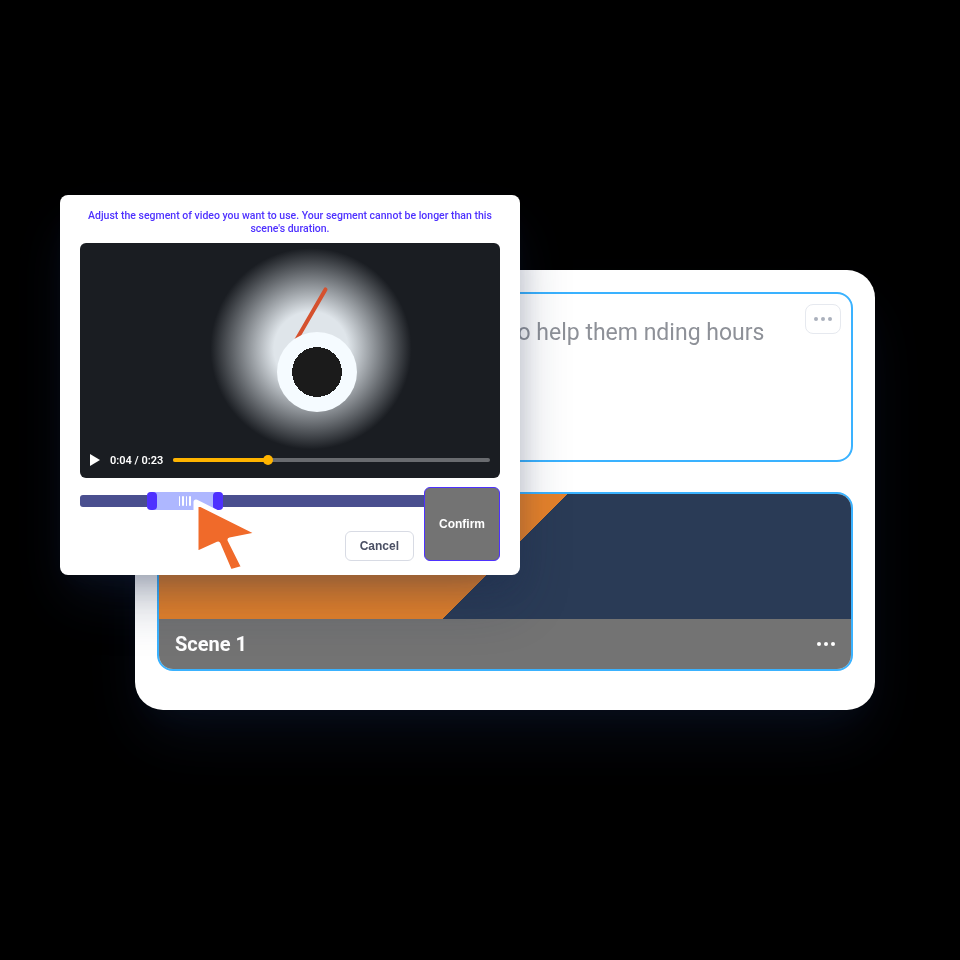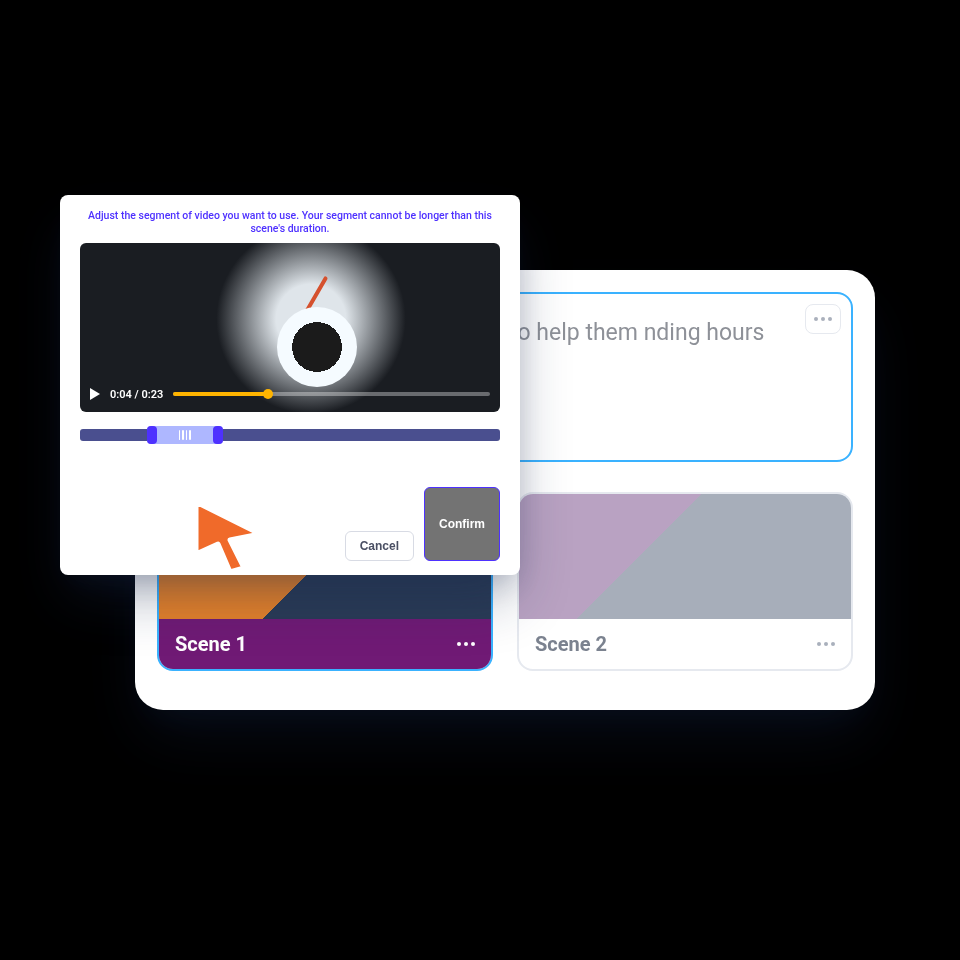--- a/index.html
+++ b/index.html
@@ -22,35 +22,35 @@
   .dots{display:flex;gap:3px}
   .dots i{width:4px;height:4px;border-radius:50%;background:#aab0bc;display:block}
   .prompt-text{color:#8e9198;font-size:23px;line-height:1.45;}
   .scenes-row{position:absolute;left:22px;right:22px;top:222px;display:flex;gap:24px;}
   .scene-card{flex:1;background:#fff;border:2px solid #e6e9ef;border-radius:16px;overflow:hidden;position:relative;}
   .scene-card.selected{border-color:#3ab2ff;}
   .scene-thumb{height:125px;background:#556;}
   .scene-card.selected .scene-thumb{background:linear-gradient(135deg,#e6822a 0 50%,#2a3b56 50% 100%);}
   .scene-thumb.interview{background:linear-gradient(135deg,#b9a2c2 0 40%,#a7aeba 40% 100%);}
   .scene-footer{display:flex;align-items:center;justify-content:space-between;padding:12px 16px;height:50px;}
-  .scene-card.selected .scene-footer{background:#701a75;}
+  .scene-card.selected .scene-footer{background:#737373;}
   .scene-name{font-weight:700;font-size:20px;color:#7b828f;}
   .scene-card.selected .scene-name{color:#fff;}
   .scene-more .dots i{background:#a9b0bc}
   .scene-card.selected .scene-more .dots i{background:#fff}
 
   
   .seg-win{
     position:absolute;left:60px;top:195px;width:460px;height:380px;
     background:#fff;border-radius:8px;
     box-shadow:0 28px 56px -6px rgba(24,39,75,.32),0 12px 28px -8px rgba(24,39,75,.24);
     z-index:5;padding:14px 20px 16px;
   }
   .seg-hint{text-align:center;color:#4e31ff;font-size:10.5px;font-weight:500;margin-bottom:8px;}
-  .player{position:relative;height:169px;border-radius:6px;overflow:hidden;background:radial-gradient(circle at 55% 45%,#dfe5ea 0 14%, #1a1d22 38% 100%);}
+  .player{position:relative;height:235px;border-radius:6px;overflow:hidden;background:radial-gradient(circle at 55% 45%,#dfe5ea 0 14%, #1a1d22 38% 100%);}
   .player::after{content:"";position:absolute;left:47%;top:38%;width:80px;height:80px;border-radius:50%;background:radial-gradient(circle,#1b1b1b 0 44%,#f5fbff 44% 62%,#f5fbff 62% 100%);}
   .player .stick{position:absolute;left:54%;top:17%;width:4px;height:70px;background:#d5512e;transform:rotate(30deg);border-radius:4px;}
   .ctrl-bar{position:absolute;left:0;right:0;bottom:0;height:36px;padding:0 10px;display:flex;align-items:center;gap:10px;}
   .play-ico{width:0;height:0;border-top:6px solid transparent;border-bottom:6px solid transparent;border-left:10px solid #fff;}
   .time{color:#fff;font-size:11px;font-weight:600;white-space:nowrap;}
   .seek{flex:1;position:relative;height:4px;background:rgba(255,255,255,.35);border-radius:2px;}
   .seek .buf{position:absolute;left:0;top:0;height:100%;width:30%;background:#ffb400;border-radius:2px;}
   .seek .head{position:absolute;top:50%;left:calc(30% - 5px);width:10px;height:10px;background:#ffb400;border-radius:50%;transform:translateY(-50%);}
 
   .range{position:relative;height:18px;margin-top:14px;}
@@ -89,33 +89,20 @@
         <span class="scene-name">Scene 1</span>
         <span class="scene-more">
             <span class="dots">
               <i></i>
               <i></i>
               <i></i>
             </span>
           </span>
       </div>
     </div>
-    <div class="scene-card">
-      <div class="scene-thumb interview"></div>
-      <div class="scene-footer">
-        <span class="scene-name">Scene 2</span>
-        <span class="scene-more">
-            <span class="dots">
-              <i></i>
-              <i></i>
-              <i></i>
-            </span>
-          </span>
-      </div>
-    </div>
   </div>
 </div>
 
 <div class="seg-win">
   <div class="seg-hint">Adjust the segment of video you want to use. Your segment cannot be longer than this scene's duration.</div>
   <div class="player">
     <span class="stick"></span>
     <div class="ctrl-bar">
       <span class="play-ico"></span>
       <span class="time">0:04 / 0:23</span>

